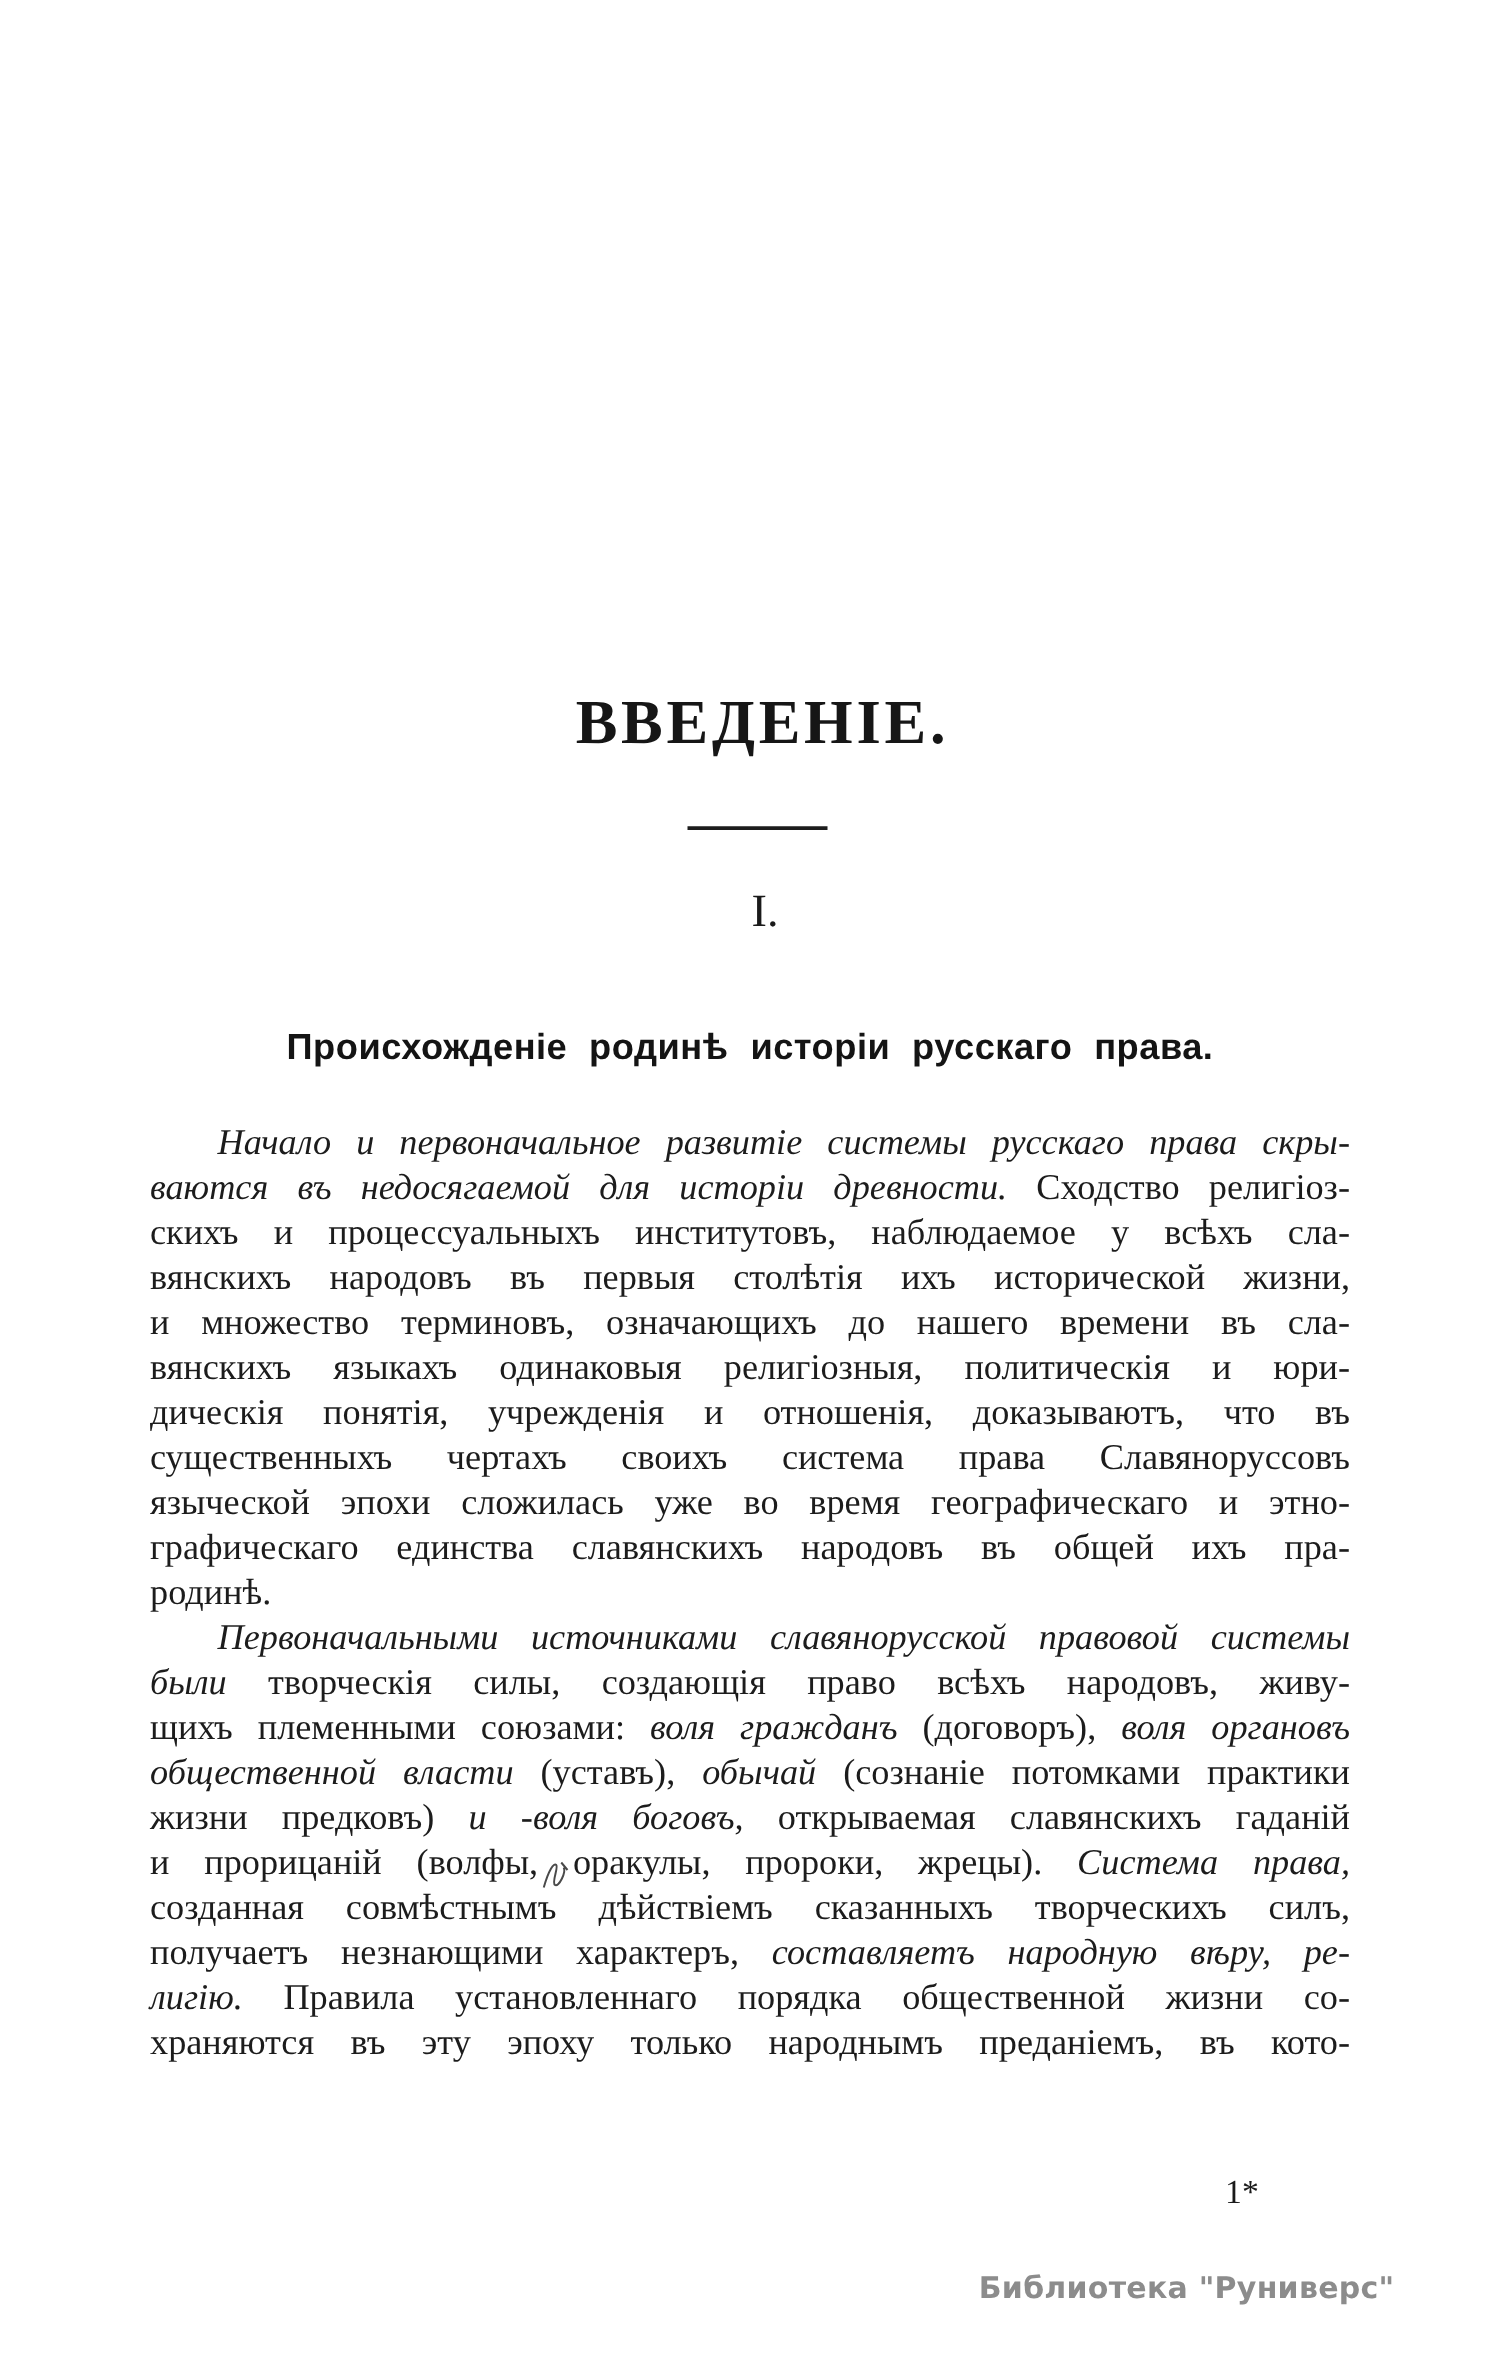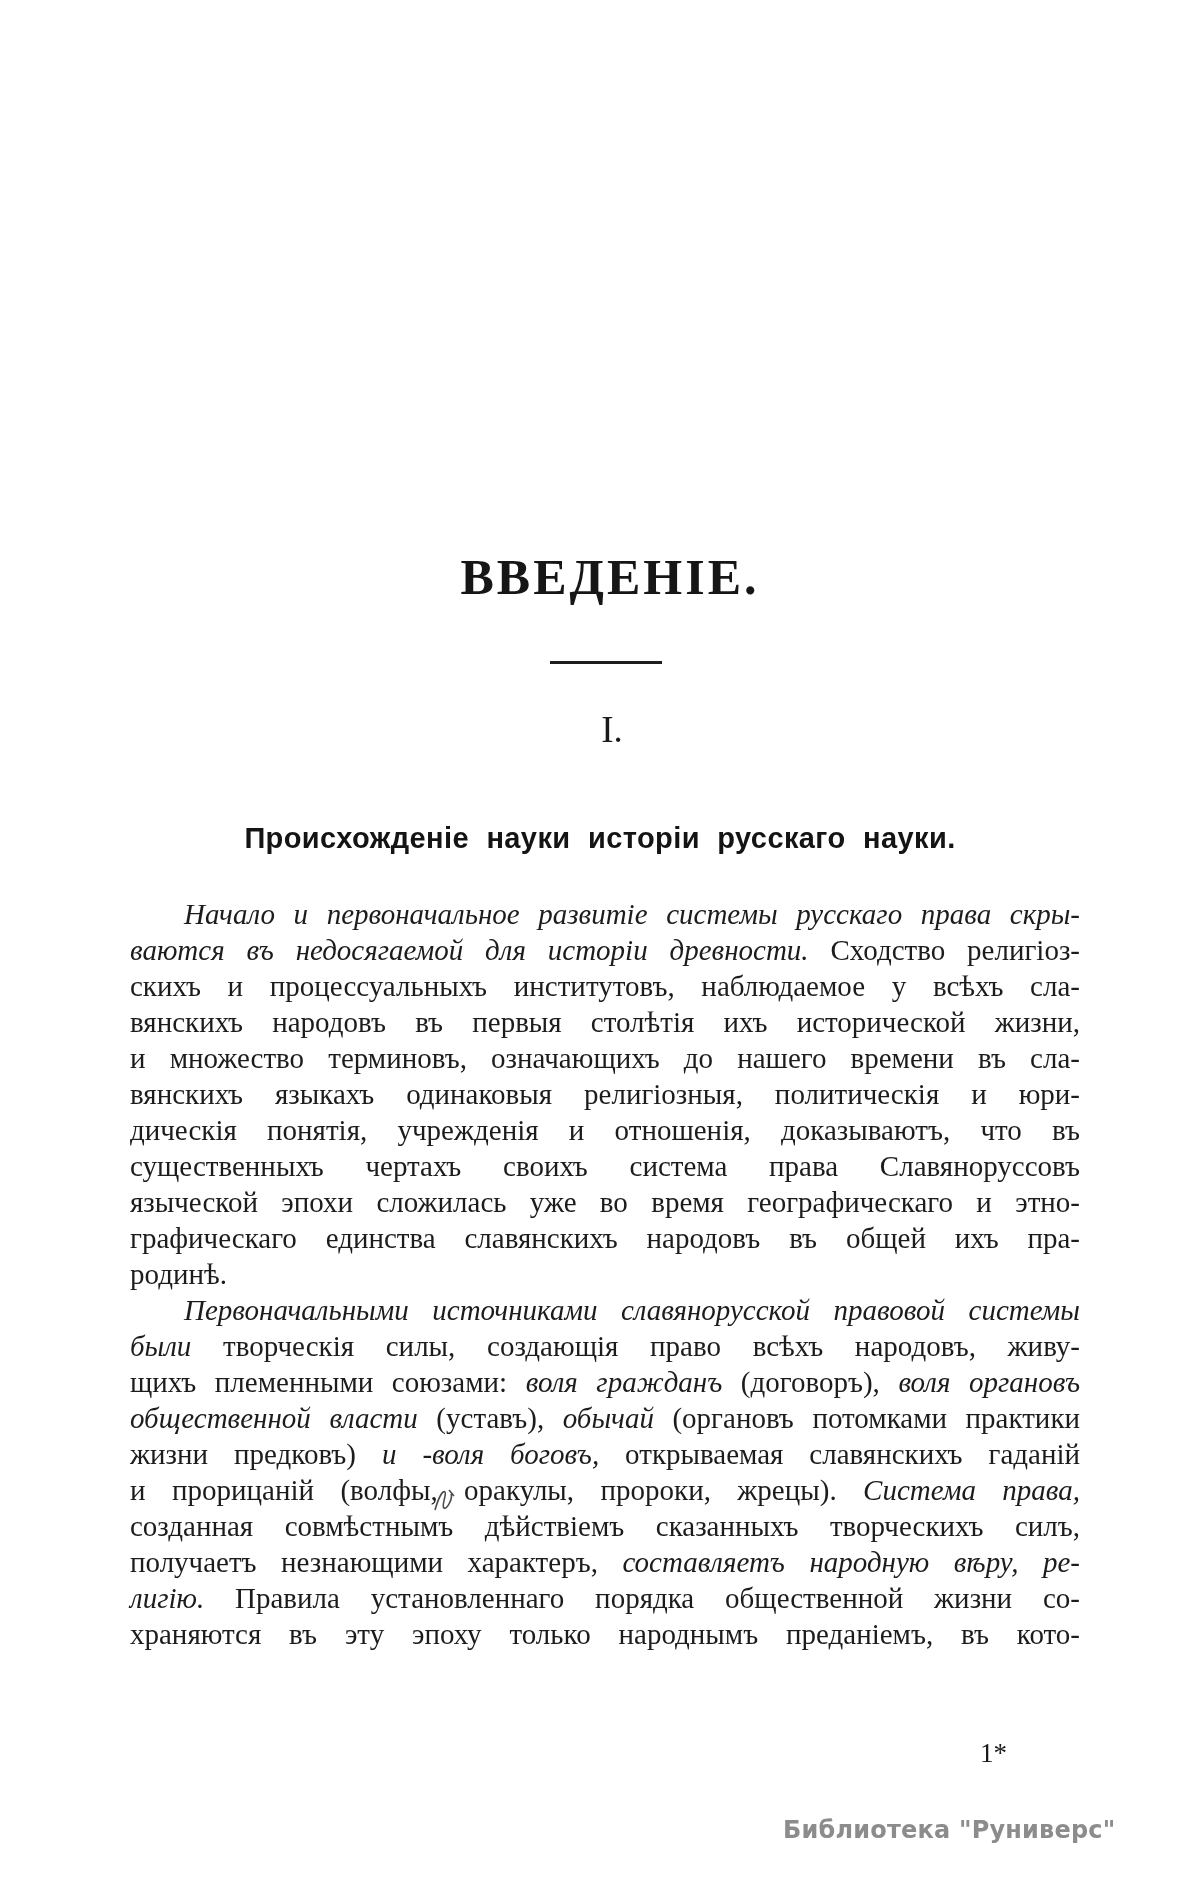--- a/index.html
+++ b/index.html
@@ -29,21 +29,20 @@
     font-family:"Liberation Sans", sans-serif; font-weight:bold;
     font-size:29px; letter-spacing:0.4px; word-spacing:9px; color:#141414;
   }
   .body-text {
     position:absolute; top:896px; left:120px; width:960px;
     font-size:29px; line-height:36px; color:#1c1c1c;
   }
   .body-text .line {
     height:36px; line-height:36px; text-align:justify;
     white-space:normal;
-    margin-left:10px;
   }
   .body-text .line.fill::after {
     content:""; display:inline-block; width:100%; height:0; vertical-align:top;
   }
   .body-text .line.indent { text-indent:54px; }
   .body-text em { font-style:italic; }
   .signature-mark {
     position:absolute; top:1738px; left:980px;
     font-size:27px; color:#1a1a1a;
   }
@@ -61,38 +60,38 @@
 <body>
 
 <div class="page">
 
   <h1 class="chapter-title">ВВЕДЕНІЕ.</h1>
 
   <div class="title-divider"></div>
 
   <div class="section-number">I.</div>
 
-  <h2 class="section-heading">Происхожденіе науки исторіи русскаго науки.</h2>
+  <h2 class="section-heading">Происхожденіе родинѣ исторіи русскаго права.</h2>
 
   <div class="body-text" id="body-text">
       <div class="line indent fill"><em>Начало и первоначальное развитіе системы русскаго права скры-</em></div>
       <div class="line fill"><em>ваются въ недосягаемой для исторіи древности.</em><span> Сходство религіоз-</span></div>
       <div class="line fill"><span>скихъ и процессуальныхъ институтовъ, наблюдаемое у всѣхъ сла-</span></div>
       <div class="line fill"><span>вянскихъ народовъ въ первыя столѣтія ихъ исторической жизни,</span></div>
       <div class="line fill"><span>и множество терминовъ, означающихъ до нашего времени въ сла-</span></div>
       <div class="line fill"><span>вянскихъ языкахъ одинаковыя религіозныя, политическія и юри-</span></div>
       <div class="line fill"><span>дическія понятія, учрежденія и отношенія, доказываютъ, что въ</span></div>
       <div class="line fill"><span>существенныхъ чертахъ своихъ система права Славяноруссовъ</span></div>
       <div class="line fill"><span>языческой эпохи сложилась уже во время географическаго и этно-</span></div>
       <div class="line fill"><span>графическаго единства славянскихъ народовъ въ общей ихъ пра-</span></div>
       <div class="line"><span>родинѣ.</span></div>
       <div class="line indent fill"><em>Первоначальными источниками славянорусской правовой системы</em></div>
       <div class="line fill"><em>были</em><span> творческія силы, создающія право всѣхъ народовъ, живу-</span></div>
       <div class="line fill"><span>щихъ племенными союзами: </span><em>воля гражданъ</em><span> (договоръ), </span><em>воля органовъ</em></div>
-      <div class="line fill"><em>общественной власти</em><span> (уставъ), </span><em>обычай</em><span> (органовъ потомками практики</span></div>
+      <div class="line fill"><em>общественной власти</em><span> (уставъ), </span><em>обычай</em><span> (сознаніе потомками практики</span></div>
       <div class="line fill"><span>жизни предковъ) </span><em>и -воля боговъ,</em><span> открываемая славянскихъ гаданій</span></div>
       <div class="line fill"><span>и прорицаній (волфы, оракулы, пророки, жрецы). </span><em>Система права,</em></div>
       <div class="line fill"><span>созданная совмѣстнымъ дѣйствіемъ сказанныхъ творческихъ силъ,</span></div>
       <div class="line fill"><span>получаетъ незнающими характеръ, </span><em>составляетъ народную вѣру, ре-</em></div>
       <div class="line fill"><em>лигію.</em><span> Правила установленнаго порядка общественной жизни со-</span></div>
       <div class="line fill"><span>храняются въ эту эпоху только народнымъ преданіемъ, въ кото-</span></div>
     </div>
 
   <svg class="ink-mark" viewBox="0 0 38 30">
     <path d="M8 24 C12 10 16 4 18 6 C20 8 14 20 17 22 C20 24 26 12 24 8 M22 4 L27 10" fill="none" stroke="#2a2a2a" stroke-width="1.6" opacity="0.85"></path>

